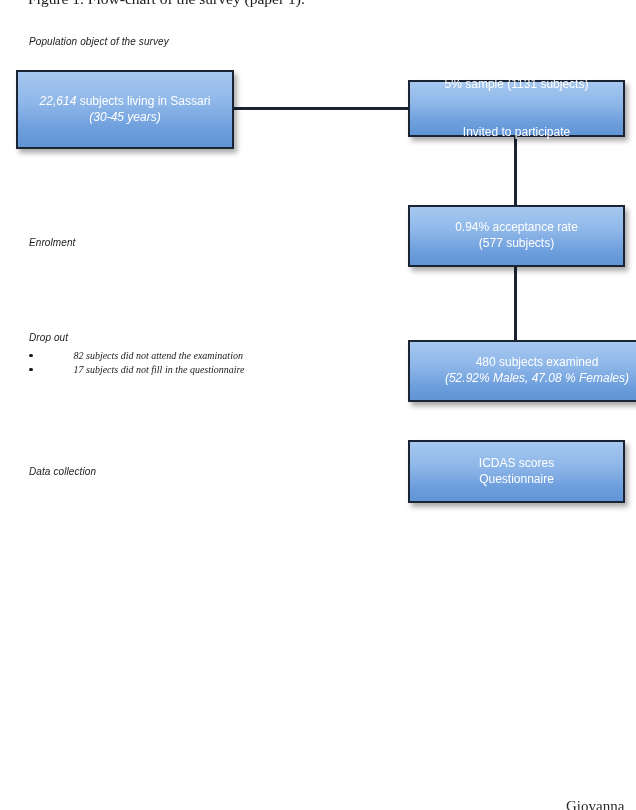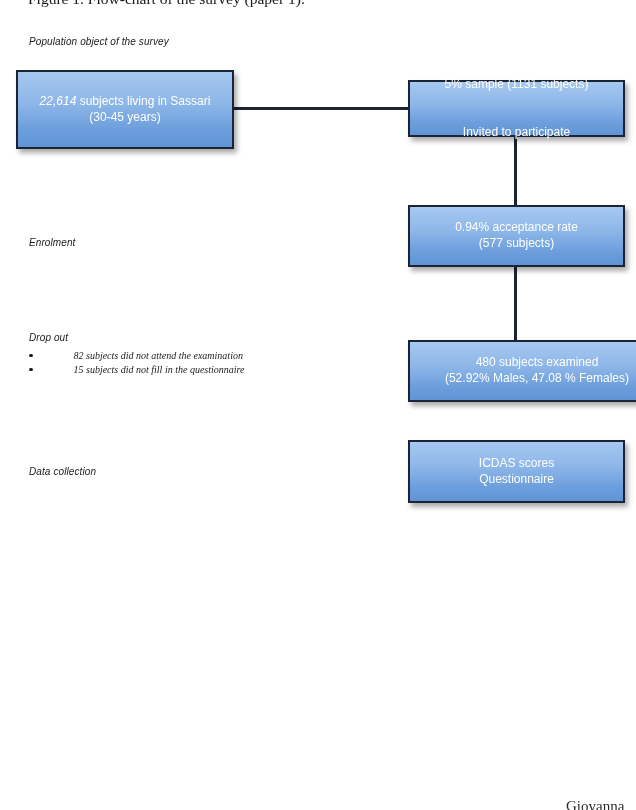--- a/index.html
+++ b/index.html
@@ -84,21 +84,21 @@
     flex-direction: column;
     align-items: center;
     justify-content: center;
     color: #ffffff;
     text-align: center;
     font-family: "Liberation Sans", sans-serif;
     font-size: 12px;
     line-height: 1.32;
     z-index: 3;
   }
-  .flow-box .line-italic { }
+  .flow-box .line-italic { font-style: italic; }
   .flow-box .inline-italic { font-style: italic; }
 
   #box-population { left: 16px;  top: 70px;  width: 218px; height: 79px; }
   #box-sample     { left: 408px; top: 80px;  width: 217px; height: 57px; gap: 32px; }
   #box-acceptance { left: 408px; top: 205px; width: 217px; height: 62px; }
   #box-examined   { left: 408px; top: 340px; width: 258px; height: 62px; }
   #box-collection { left: 408px; top: 440px; width: 217px; height: 63px; }
 
   
   .connector {
@@ -137,21 +137,21 @@
 
 <div class="stage-label lbl-data">Data collection</div>
 
 <ul class="dropout-list">
   <li>
     <span class="bullet-dot"></span>
     <span>82 subjects did not attend the examination</span>
   </li>
   <li>
     <span class="bullet-dot"></span>
-    <span>15 subjects did not fill in the questionnaire</span>
+    <span>17 subjects did not fill in the questionnaire</span>
   </li>
 </ul>
 
 <div class="connector conn-h" id="conn-population-sample"></div>
 
 <div class="connector conn-v" id="conn-sample-acceptance"></div>
 
 <div class="connector conn-v" id="conn-acceptance-examined"></div>
 
 <div class="flow-box" id="box-population">

